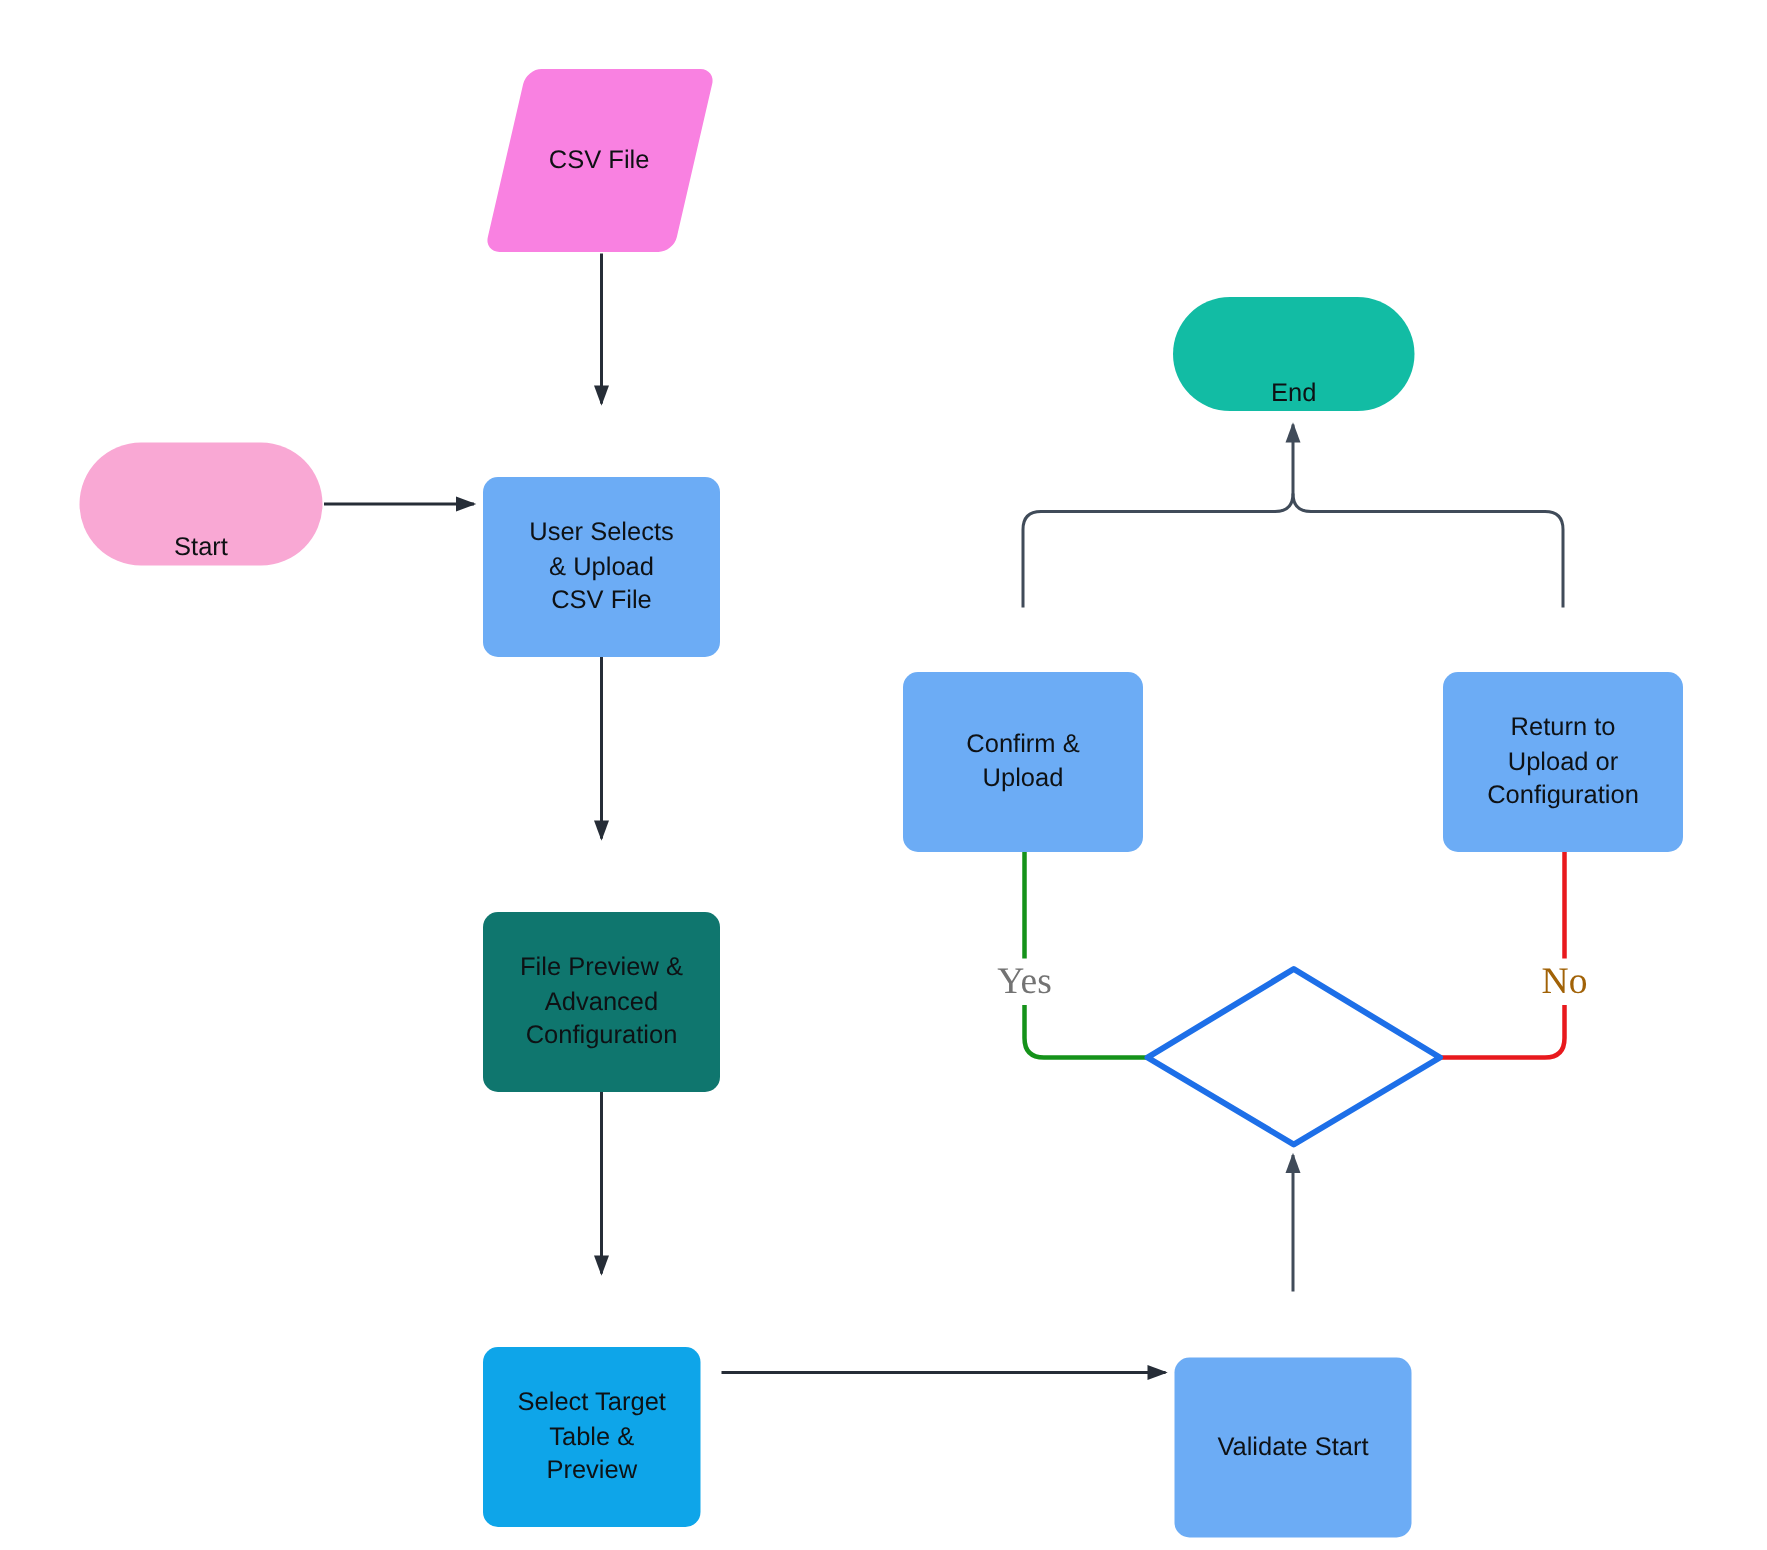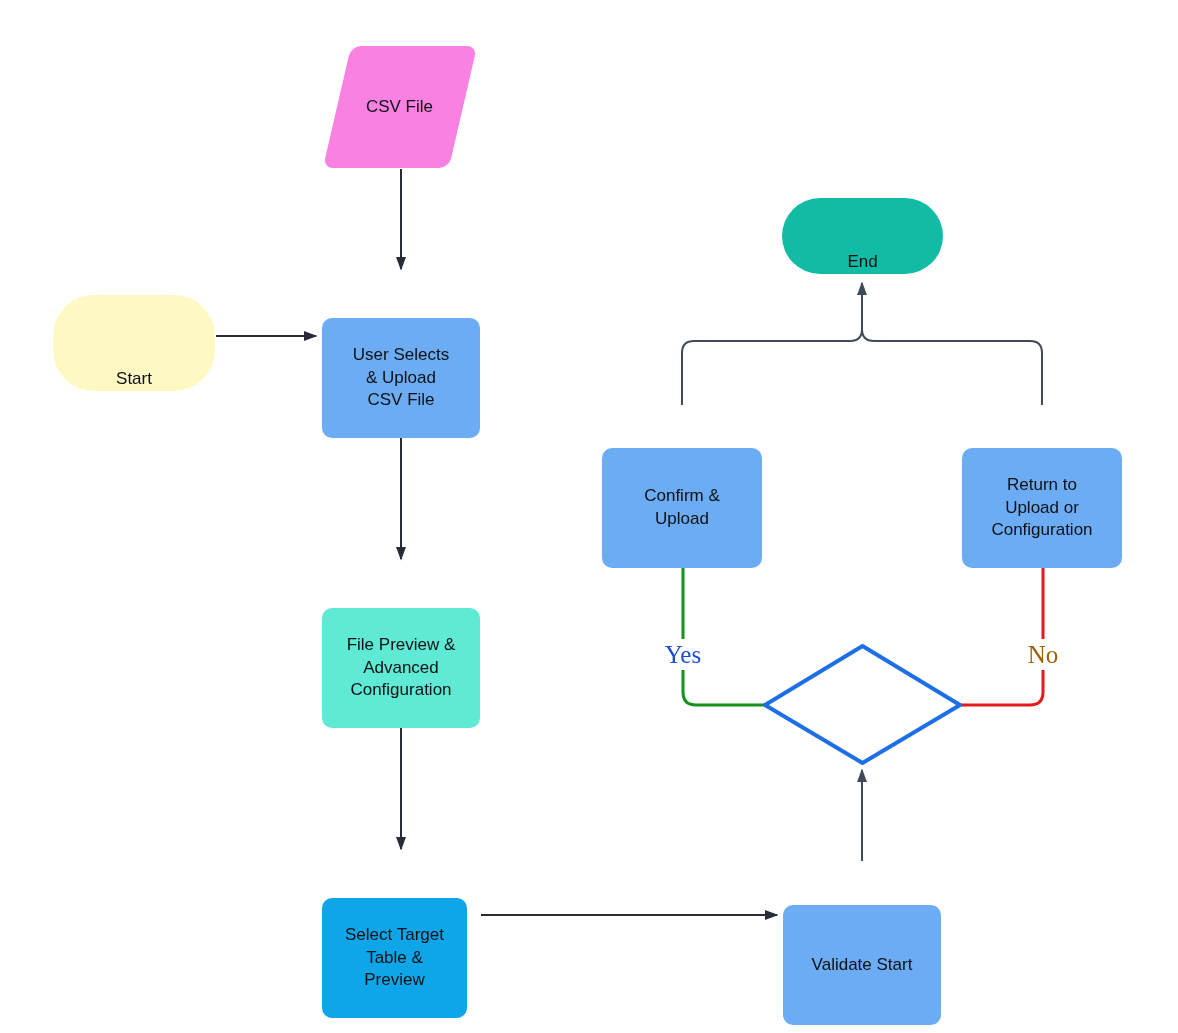--- a/index.html
+++ b/index.html
@@ -93,31 +93,31 @@
 
     <path d="M1042,405 L1042,353 Q1042,341 1030,341 L874,341 Q862,341 862,329" fill="none" stroke-width="2" stroke="#404B59"></path>
 
     <path d="M765,705 L862.5,646 L960,705 L862.5,763 Z" stroke-width="4" stroke-linejoin="round" stroke="#1D6FE8" fill="#FFFFFF"></path>
   </svg>
 
   <div class="node parallelogram" style="left: 337px; top: 46px; width: 126px; height: 122px; background-color: rgb(249, 129, 225);">
     <span class="node-label">CSV File</span>
   </div>
 
-  <div class="node terminator" style="left: 53px; top: 295px; width: 162px; height: 96px; background-color: #fef9c3;">
+  <div class="node terminator" style="left: 53px; top: 295px; width: 162px; height: 82px; background-color: #f9a8d4;">
     <span class="node-label">Start</span>
   </div>
 
   <div class="node process" style="left: 322px; top: 275px; width: 158px; height: 120px; background-color: rgb(108, 172, 245);">
     <span class="node-label">User Selects
 &amp; Upload
 CSV File</span>
   </div>
 
-  <div class="node process" style="left: 322px; top: 565px; width: 158px; height: 120px; background-color: #5eead4;">
+  <div class="node process" style="left: 322px; top: 565px; width: 158px; height: 120px; background-color: #0f766e;">
     <span class="node-label">File Preview &amp;
 Advanced
 Configuration</span>
   </div>
 
   <div class="node process" style="left: 322px; top: 855px; width: 145px; height: 120px; background-color: #0ea5e9;">
     <span class="node-label">Select Target
 Table &amp;
 Preview</span>
   </div>
@@ -135,17 +135,17 @@
   <div class="node process" style="left: 962px; top: 405px; width: 160px; height: 120px; background-color: rgb(108, 172, 245);">
     <span class="node-label">Return to
 Upload or
 Configuration</span>
   </div>
 
   <div class="node terminator" style="left: 782px; top: 198px; width: 161px; height: 76px; border-radius: 38px; background-color: rgb(18, 188, 164);">
     <span class="node-label">End</span>
   </div>
 
-  <div class="edge-label" style="left: 657px; top: 639px; width: 52px; height: 31px; color: #1d4ed8;">Yes</div>
+  <div class="edge-label" style="left: 657px; top: 639px; width: 52px; height: 31px; color: #737373;">Yes</div>
 
   <div class="edge-label" style="left: 1017px; top: 639px; width: 52px; height: 31px; color: #a16207;">No</div>
 
 </div>
 
 </body></html>

